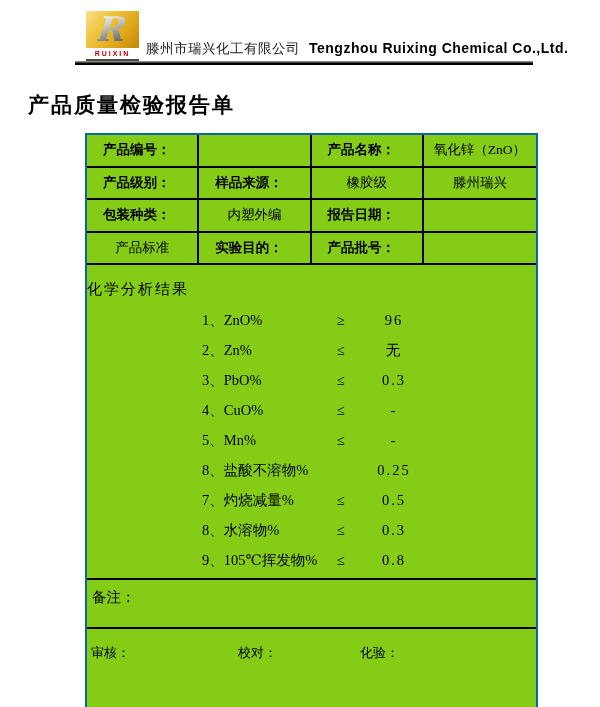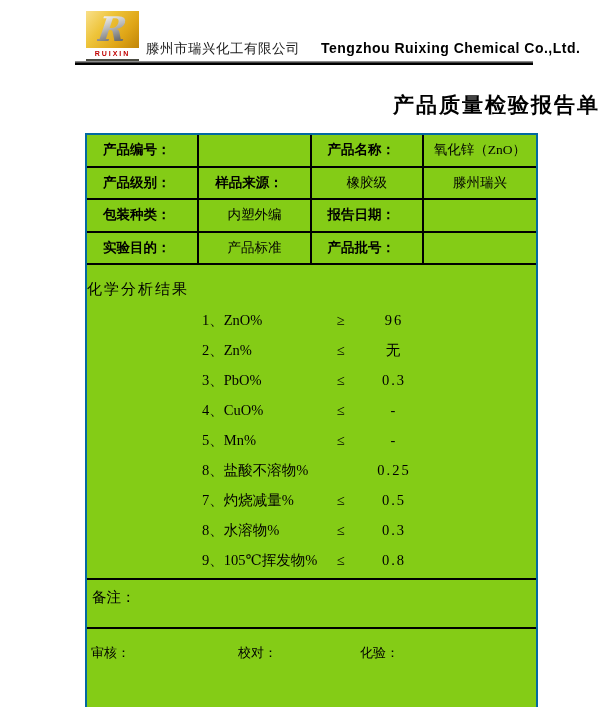--- a/index.html
+++ b/index.html
@@ -35,41 +35,41 @@
     height: 11px; background: #ffffff;
     display: flex; align-items: center; justify-content: center;
   }
   .logo-band span {
     color: #c00000;
     font-family: "Liberation Sans", "DejaVu Sans", sans-serif;
     font-weight: bold; font-size: 7px; letter-spacing: 2px; line-height: 1;
   }
   .company {
     position: absolute; left: 146px; top: 40px;
-    display: flex; align-items: baseline; gap: 21px; white-space: nowrap;
+    display: flex; align-items: baseline; gap: 9px; white-space: nowrap;
   }
   .company-cn {
     font-family: "Liberation Serif", "DejaVu Serif", serif;
     font-size: 13.5px; color: #1a1a1a; letter-spacing: 0.5px;
   }
   .company-en {
     font-family: "Liberation Sans", "DejaVu Sans", sans-serif;
     font-weight: bold; font-size: 14px; letter-spacing: 0.5px; color: #000;
   }
   .header-rule {
     position: absolute; left: 75px; top: 61px; width: 458px; height: 4px;
     background: linear-gradient(to bottom, #8a8a8a 0%, #8a8a8a 25%, #000 50%, #000 100%);
   }
 
   
   .title {
     position: absolute; top: 91px; left: 0; width: 100%;
-    text-align: right;
-    font-family: "Liberation Sans", "DejaVu Sans", sans-serif;
-    font-weight: bold; font-size: 21px; letter-spacing: 2px;
+    text-align: left;
+    font-family: "Liberation Sans", "DejaVu Sans", sans-serif;
+    font-weight: bold; font-size: 21px; letter-spacing: 2px; padding-left: 28px;
   }
 
   
   .report-table {
     position: absolute; left: 85px; top: 133px;
     width: 453px; height: 674px;
     border: 2px solid #0369a1;
     background: #84cc16;
   }
 
@@ -168,24 +168,24 @@
 
       <div class="ig-cell">
           <span class="ig-label">包装种类：</span>
         </div>
       <div class="ig-cell ig-value">内塑外编</div>
       <div class="ig-cell">
           <span class="ig-label">报告日期：</span>
         </div>
       <div class="ig-cell ig-value last"></div>
 
+      <div class="ig-cell ig-value">产品标准</div>
       <div class="ig-cell">
           <span class="ig-label">实验目的：</span>
         </div>
-      <div class="ig-cell ig-value">产品标准</div>
       <div class="ig-cell">
           <span class="ig-label">产品批号：</span>
         </div>
       <div class="ig-cell ig-value last"></div>
     </div>
 
     <div class="analysis">
       <div class="analysis-heading">化学分析结果</div>
       <div class="analysis-list">
         <div class="analysis-row">

